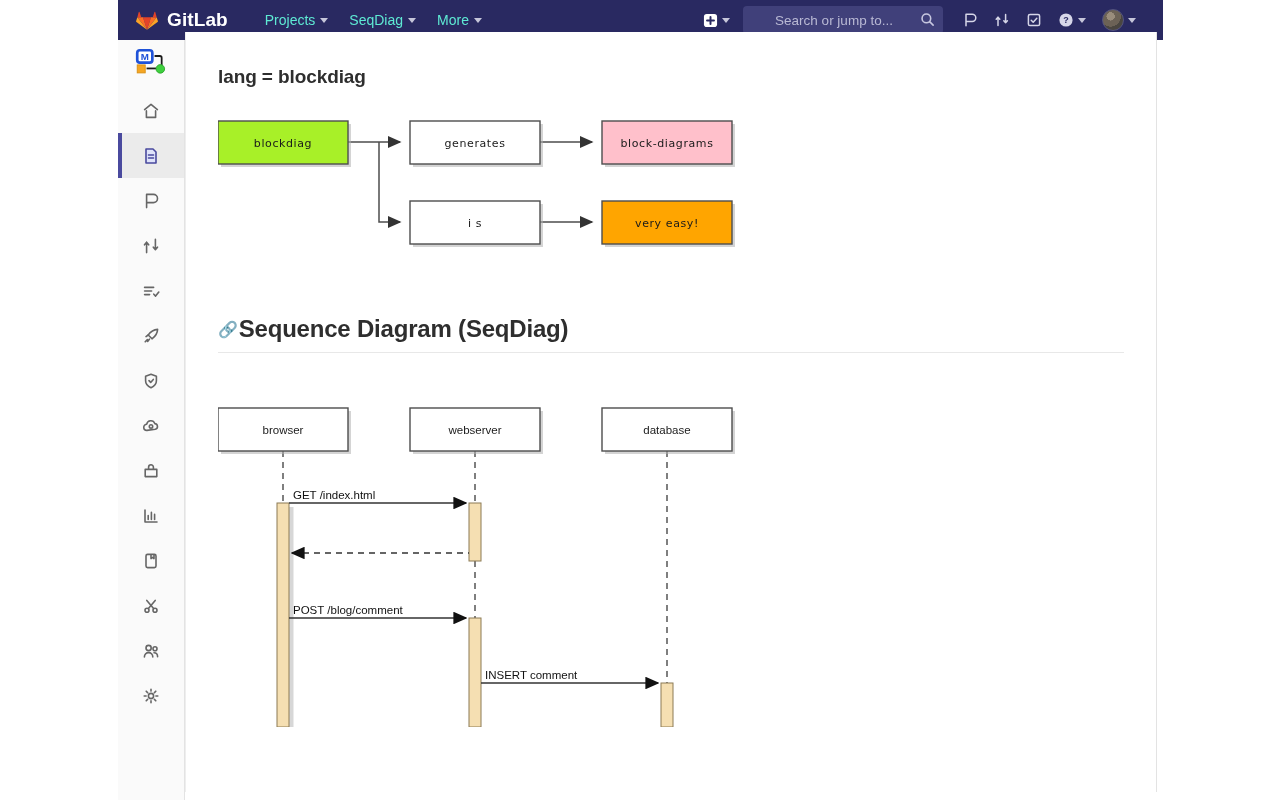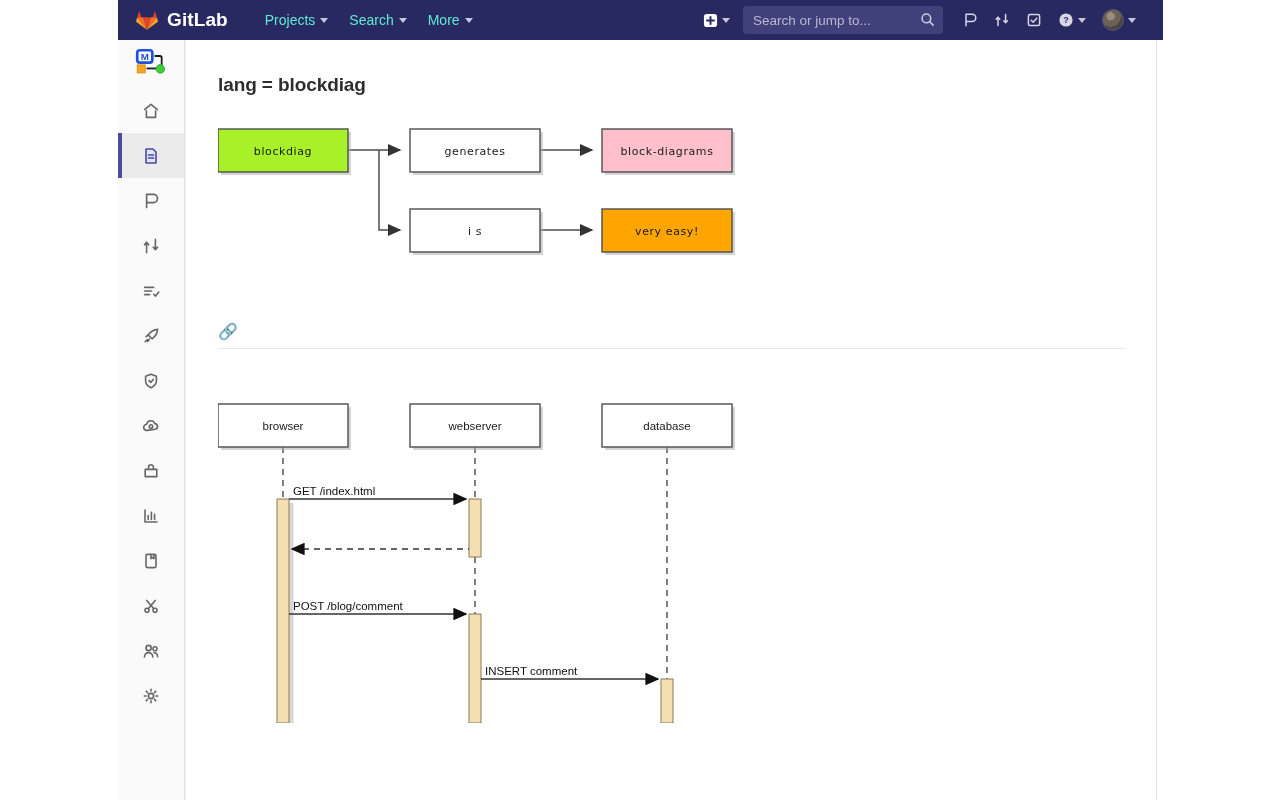--- a/index.html
+++ b/index.html
@@ -34,20 +34,21 @@
   .nav-right { margin-left:auto; display:flex; align-items:center; gap:2px; padding-right:20px; }
   .nav-icon-btn { display:flex; align-items:center; gap:4px; padding:6px 7px; border-radius:4px; cursor:pointer; }
   .search-wrap {
     position:relative; width:200px; height:28px; margin:0 10px 0 4px;
     background:#40407a; border-radius:4px; display:flex; align-items:center;
   }
   .search-input {
     width:100%; height:100%; background:transparent; border:0; outline:0;
     color:#fff; font-size:13.5px; font-family:inherit;
     padding:0 28px 0 10px;
+    text-align:center;
   }
   .search-input::placeholder { color:#b9b9d4; }
   .search-icon-pos { position:absolute; right:8px; top:6px; pointer-events:none; }
   .avatar {
     width:22px;height:22px;border-radius:50%;
     background:radial-gradient(circle at 38% 32%, #9a8d7c 0 22%, #6c6256 23% 55%, #4a4640 56% 100%);
     border:1px solid #55557f; display:block;
   }
 
   
@@ -63,21 +64,21 @@
   }
   .rail-item.active { background:#ebebeb; }
   .rail-item.active::before {
     content:""; position:absolute; left:0; top:0; bottom:0; width:4px; background:#4a4a9e;
   }
   .rail-item svg { stroke:#666; fill:none; stroke-width:1.6; }
   .rail-item.active svg { stroke:#4a4a9e; }
 
   
   .content {
-    position:absolute; left:185px; top:40px; width:972px; height:760px;
+    position:absolute; left:185px; top:32px; width:972px; height:760px;
     background:#fff; border-right:1px solid #e3e3e3; border-left:1px solid #eeeeee;
     overflow:hidden;
   }
   .inner { padding:34px 32px 0 32px; }
 
   h3.sub {
     font-size:19px; font-weight:600; color:#2e2e2e;
     margin:0 0 4px 0; letter-spacing:-.1px;
   }
   h2.section {
@@ -117,21 +118,21 @@
       </svg>
       <span class="brand-name">GitLab</span>
     </div>
 
     <div class="nav-links">
       <div class="nav-link">
         <span>Projects</span>
         <i class="caret"></i>
       </div>
       <div class="nav-link">
-        <span>Search</span>
+        <span>SeqDiag</span>
         <i class="caret"></i>
       </div>
       <div class="nav-link">
         <span>More</span>
         <i class="caret"></i>
       </div>
     </div>
 
     <div class="nav-right">
 
@@ -353,20 +354,21 @@
             <rect x="384" y="91" width="130" height="43" fill="#FFA500" stroke="#4d4d4d" stroke-width="1.4"></rect>
             <text class="bd-text" x="449" y="116.5" text-anchor="middle">very easy!</text>
           </g>
         </svg>
       </div>
 
       <div style="height:40px"></div>
 
       <h2 class="section">
         <span class="anchor-icon">🔗</span>
+        <span>Sequence Diagram (SeqDiag)</span>
       </h2>
 
       <div style="height:26px"></div>
 
 
       <div class="diagram-wrap">
         <svg class="diagram" width="600" height="330" viewBox="0 0 600 330">
           <defs>
             <marker id="sdArrow" markerWidth="10" markerHeight="9" refX="9" refY="4.5" orient="auto">
               <path d="M0,0 L10,4.5 L0,9 z" fill="#111"></path>

